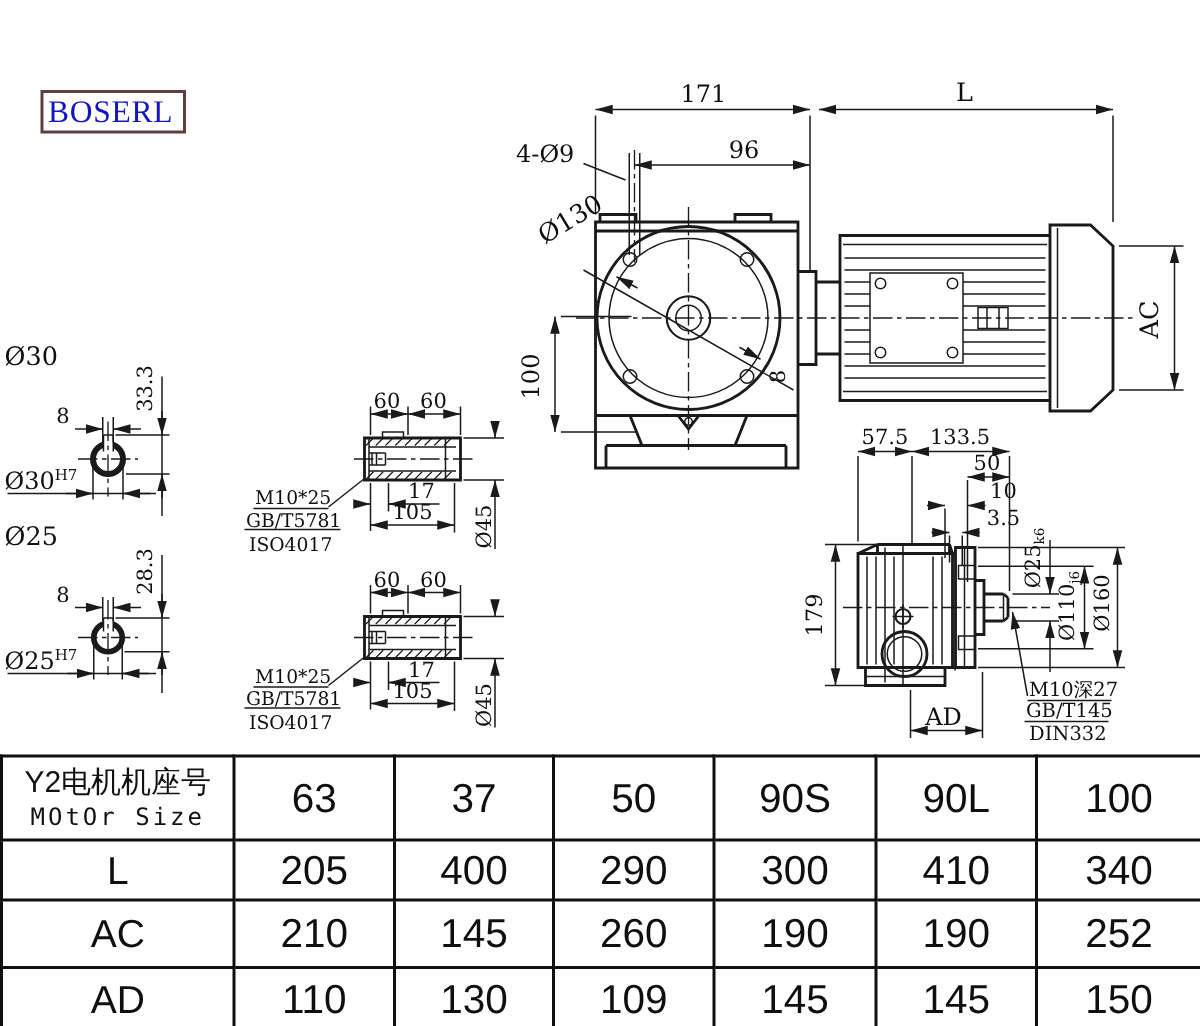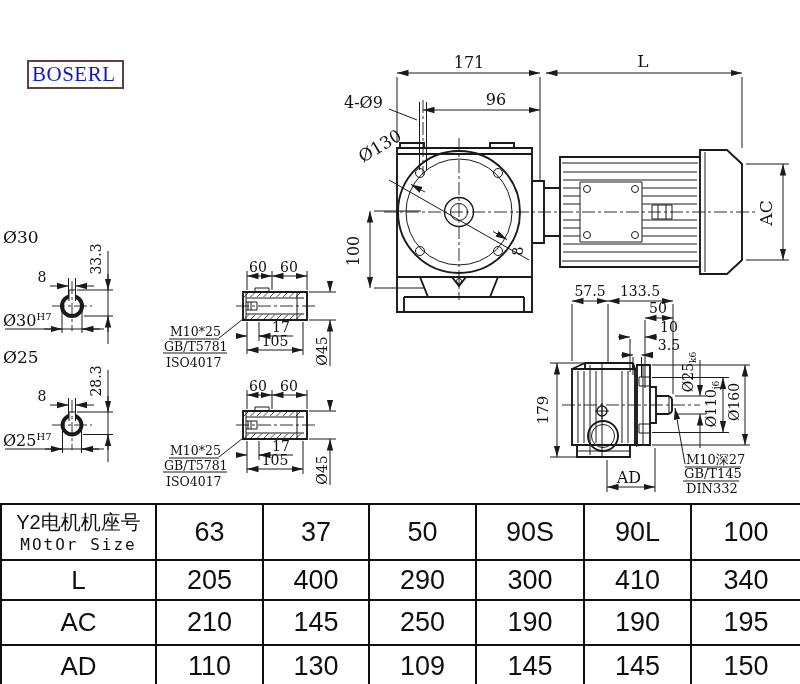--- a/index.html
+++ b/index.html
@@ -223,24 +223,24 @@
       <td class="num">400</td>
       <td class="num">290</td>
       <td class="num">300</td>
       <td class="num">410</td>
       <td class="num">340</td>
     </tr>
     <tr style="height:45px">
       <td class="rowlab">AC</td>
       <td class="num">210</td>
       <td class="num">145</td>
-      <td class="num">250</td>
+      <td class="num">260</td>
       <td class="num">190</td>
       <td class="num">190</td>
-      <td class="num">195</td>
+      <td class="num">252</td>
     </tr>
     <tr style="height:42px">
       <td class="rowlab">AD</td>
       <td class="num">110</td>
       <td class="num">130</td>
       <td class="num">109</td>
       <td class="num">145</td>
       <td class="num">145</td>
       <td class="num">150</td>
     </tr>

